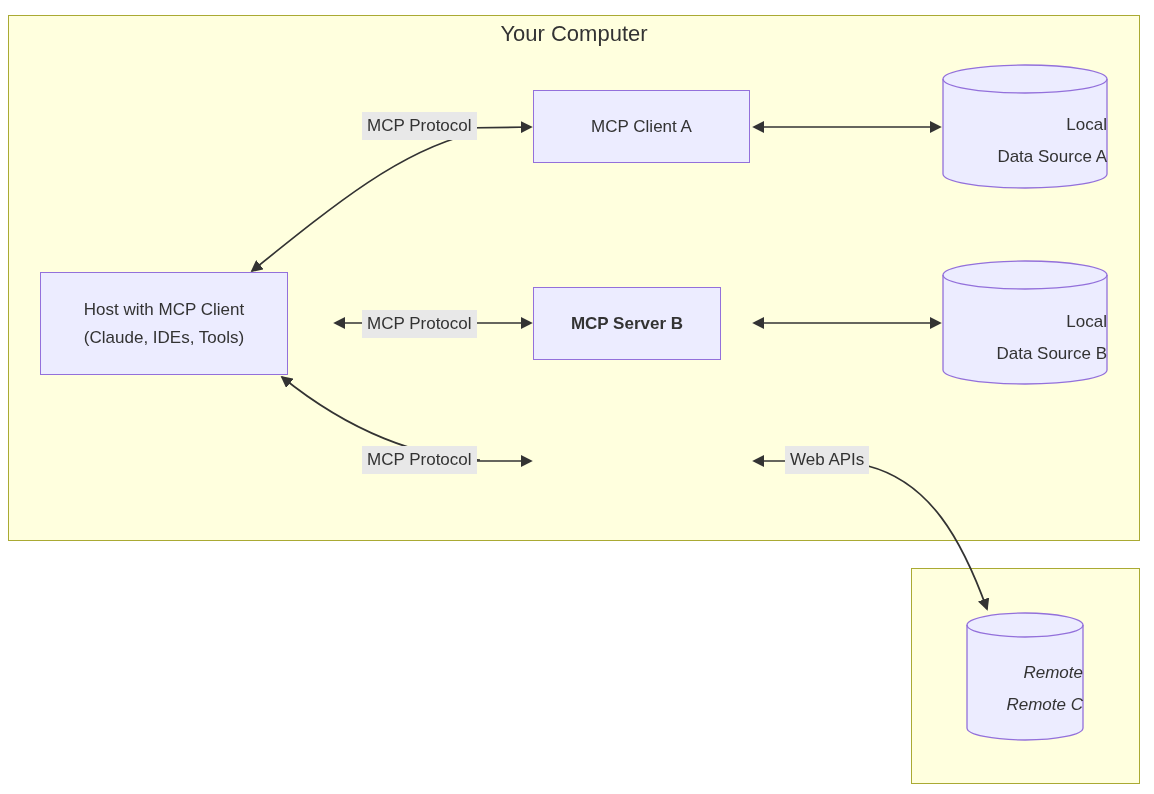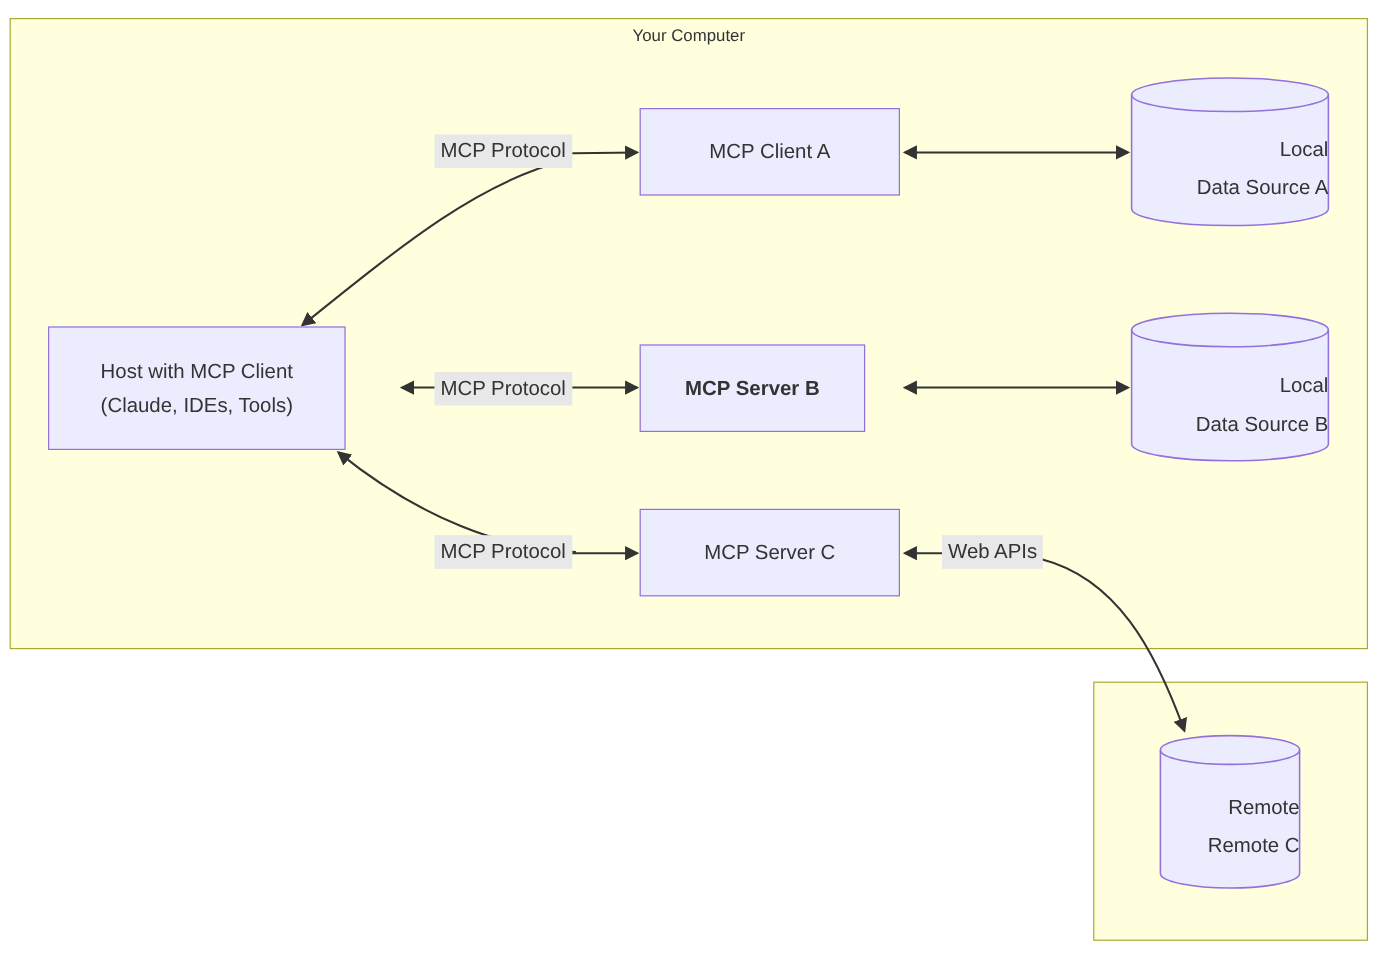--- a/index.html
+++ b/index.html
@@ -8,21 +8,21 @@
     --node-fill:#ececff;
     --node-border:#9370db;
     --edge-label-bg:#e8e8e8;
     --edge-color:#333333;
     --text-color:#333333;
   }
   html,body{margin:0;padding:0;background:#ffffff;}
   body{font-family:"Liberation Sans","DejaVu Sans",sans-serif;color:var(--text-color);}
   .canvas{position:relative;width:1154px;height:794px;background:#ffffff;overflow:hidden;}
   .cluster{position:absolute;background:var(--cluster-fill);border:1px solid var(--cluster-border);box-sizing:border-box;}
-  .cluster-title{position:absolute;text-align:center;font-size:14px;color:var(--text-color);}
+  .cluster-title{position:absolute;text-align:center;font-size:22px;color:var(--text-color);}
   .node{position:absolute;background:var(--node-fill);border:1px solid var(--node-border);box-sizing:border-box;
         display:flex;flex-direction:column;align-items:center;justify-content:center;
         font-size:17px;line-height:28px;text-align:center;color:var(--text-color);}
   .cyl-label{position:absolute;text-align:right;font-size:17px;line-height:32px;color:var(--text-color);}
   .edge-label{position:absolute;background:var(--edge-label-bg);padding:2px 5px;font-size:17px;
               line-height:24px;color:var(--text-color);white-space:nowrap;}
   svg.edges{position:absolute;left:0;top:0;width:1154px;height:794px;pointer-events:none;}
   .edge-path{stroke:var(--edge-color);stroke-width:1.7;fill:none;}
   .cyl-body{fill:var(--node-fill);stroke:var(--node-border);stroke-width:1.3;}
   .cyl-lid{fill:none;stroke:var(--node-border);stroke-width:1.3;}
@@ -75,35 +75,32 @@
   </div>
 
   <div class="node" style="left:533px;top:90px;width:217px;height:73px;">
     <span>MCP Client A</span>
   </div>
 
   <div class="node" style="left:533px;top:287px;width:188px;height:73px;font-weight:bold;">
     <span>MCP Server B</span>
   </div>
 
-  <div class="node" style="left:533px;top:424px;width:217px;height:73px;">
-    <span>MCP Server C</span>
-  </div>
 
   <div class="cyl-label" style="left:943px;top:109px;width:164px;">
     <div>Local</div>
     <div>Data Source A</div>
   </div>
 
   <div class="cyl-label" style="left:943px;top:306px;width:164px;">
     <div>Local</div>
     <div>Data Source B</div>
   </div>
 
-  <div class="cyl-label" style="left:967px;top:657px;width:116px;">
+  <div class="cyl-label" style="left:967px;top:657px;width:116px;font-style:italic;">
     <div>Remote</div>
     <div>Remote C</div>
   </div>
 
   <div class="edge-label" style="left:362px;top:112px;">MCP Protocol</div>
   <div class="edge-label" style="left:362px;top:310px;">MCP Protocol</div>
   <div class="edge-label" style="left:362px;top:446px;">MCP Protocol</div>
   <div class="edge-label" style="left:785px;top:446px;">Web APIs</div>
 
 </div>

